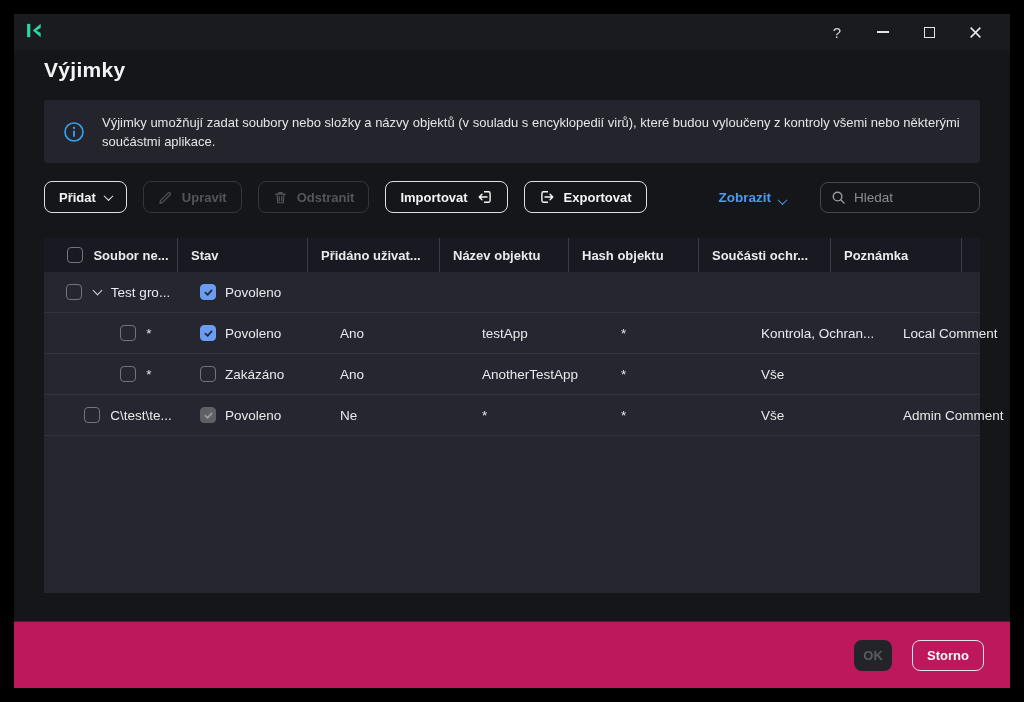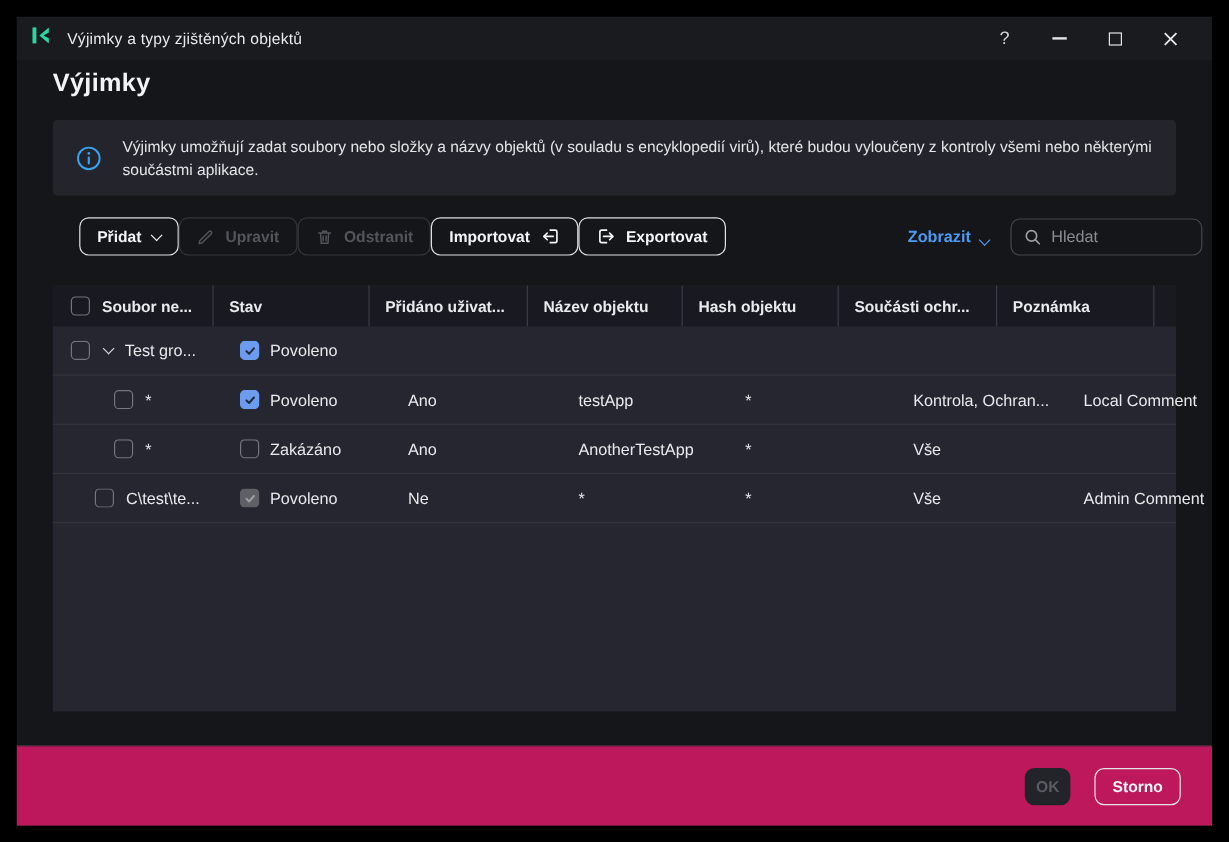--- a/index.html
+++ b/index.html
@@ -22,21 +22,21 @@
   
   .page-title { position:absolute; left:30px; top:44px; color:#F2F3F5; font-size:21px;
                 font-weight:bold; letter-spacing:.3px; }
   .infobox { position:absolute; left:30px; top:86px; width:936px; height:63px;
              background:#24252C; border-radius:4px; display:flex; align-items:center; }
   .info-icon { flex:0 0 auto; margin:0 17px 0 19px; display:flex; }
   .infotext { color:#E4E5E9; font-size:13px; line-height:19px; max-width:880px; padding-right:16px; }
 
   
   .toolbar { position:absolute; left:30px; top:167px; width:936px; height:32px;
-             display:flex; align-items:center; gap:0;margin-left:22px; }
+             display:flex; align-items:center; gap:16px; }
   .btn { height:32px; border:1.5px solid #DFE0E3; border-radius:8px; background:transparent;
          color:#F4F5F6; font-weight:bold; font-size:13px; display:inline-flex; align-items:center;
          gap:9px; padding:0 14px; cursor:pointer; white-space:nowrap;
          font-family:"Liberation Sans","DejaVu Sans",sans-serif; }
   .btn.disabled { border-color:#34363D; color:#53555C; cursor:default; }
   .chev { width:7px; height:7px; border-right:1.8px solid currentColor;
           border-bottom:1.8px solid currentColor; transform:rotate(45deg) translate(-1px,-1px);
           display:inline-block; }
   .view-link { margin-left:auto; display:inline-flex; align-items:flex-end; gap:8px;
                color:#4C9AF0; font-weight:bold; font-size:13.5px; cursor:pointer; }
@@ -56,21 +56,21 @@
           align-items:center; }
   .thead { height:34px; background:#191A21; }
   .thead .cell { color:#E9EAED; font-weight:bold; font-size:13px; height:34px;
                  display:flex; align-items:center; padding-left:13px; }
   .thead .cell + .cell { border-left:1px solid #3A3C45; }
   .thead .c-first { padding-left:15px; gap:10px; border-left:none; }
   .tbody-row { height:41px; border-bottom:1px solid #32343D; color:#E8E9EC; font-size:13.5px;
                cursor:pointer;gap:10px; }
   .cell { display:flex; align-items:center; padding-left:13px; overflow:hidden;
           white-space:nowrap; }
-  .c-first { padding-left:15px; }
+  .c-first { padding-left:15px;justify-content:center; }
   .c-first.indent-child { padding-left:51px; }
   .c-first.indent-item { padding-left:35px; }
   .name-gap { margin-left:10px; }
   .row-chev { width:7px; height:7px; border-right:1.8px solid #D8D9DC;
               border-bottom:1.8px solid #D8D9DC; transform:rotate(45deg);
               display:inline-block; margin:-3px 0 0 12px; }
   .grp-name { margin-left:10px; }
   .stav-label { margin-left:9px; }
   .filler { flex:1; }
 
@@ -99,21 +99,20 @@
 <div class="stage">
   <div class="window">
 
     <div class="titlebar">
       <span class="logo">
         <svg width="19" height="19" viewBox="0 0 20 20">
           <rect x="2.2" y="3" width="3.4" height="14" fill="#2BD6A0"></rect>
           <path d="M8.2 10 L16.5 3 v4.4 L11.8 10 L16.5 12.6 V17 Z" fill="#2BD6A0"></path>
         </svg>
       </span>
-      <span class="wtitle">Výjimky a typy zjištěných objektů</span>
       <div class="wcontrols">
         <div class="wbtn">
           <span>?</span>
         </div>
         <div class="wbtn">
           <span class="min-glyph"></span>
         </div>
         <div class="wbtn">
           <span class="max-glyph"></span>
         </div>

